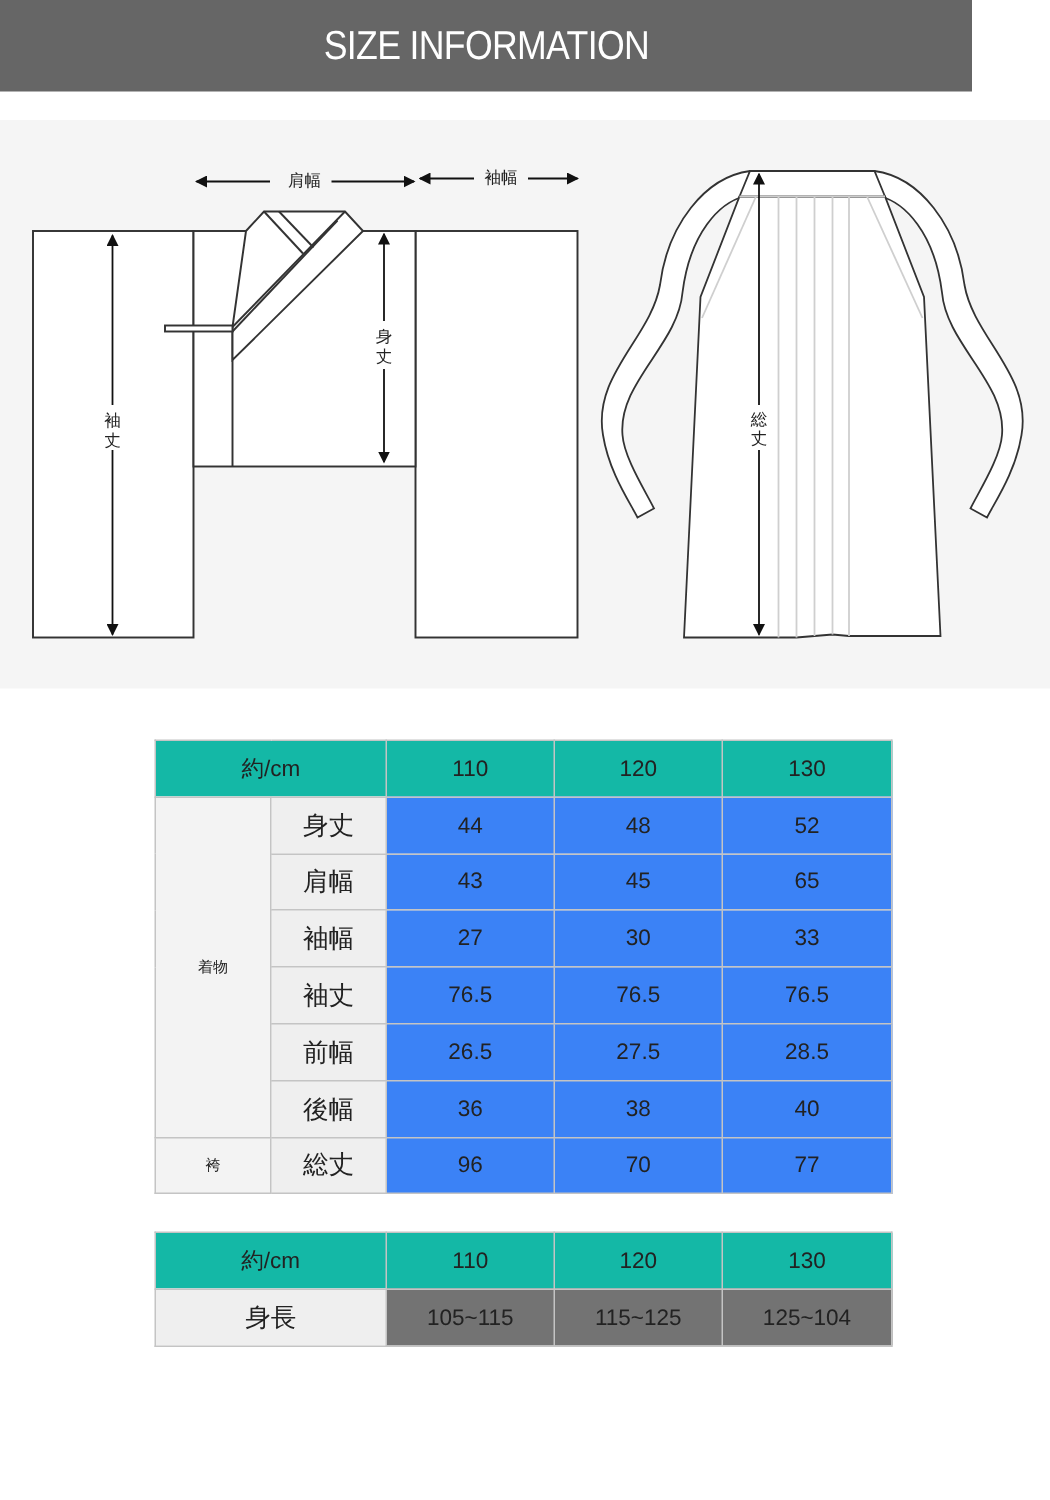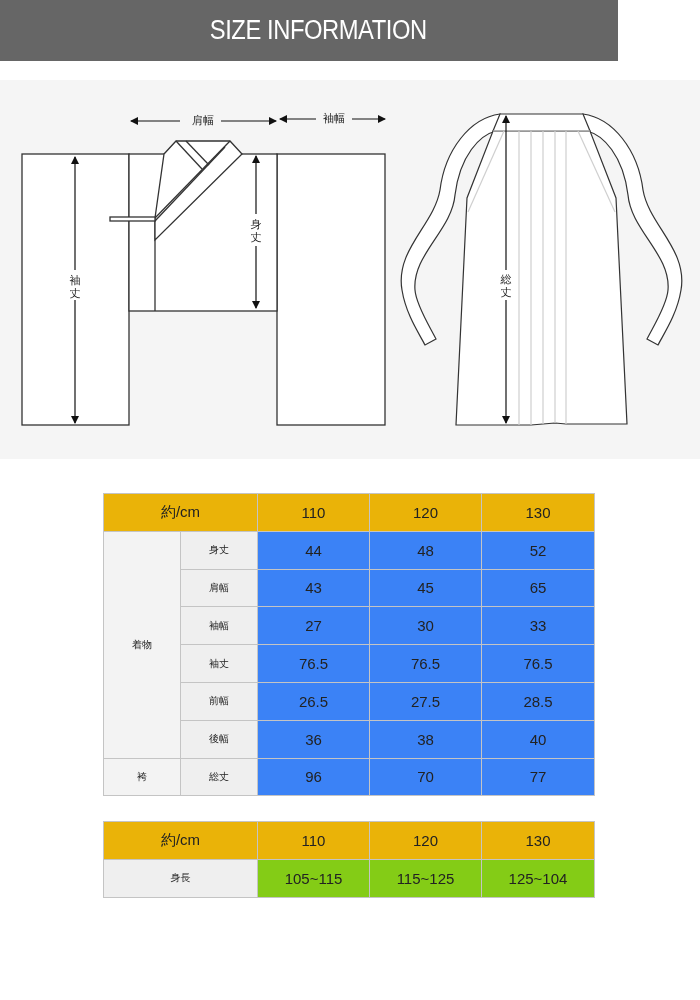--- a/index.html
+++ b/index.html
@@ -1,35 +1,35 @@
 <!DOCTYPE html>
 <html><head>
 <meta charset="utf-8">
 <style>
   html, body { margin:0; padding:0; }
   body { width:700px; height:1000px; background:#ffffff; position:relative; overflow:hidden;
          font-family:"DejaVu Sans", "Liberation Sans", sans-serif; color:#222; }
-  .header { position:absolute; left:0; top:0; width:599px; height:61px; background:#666666;
-            display:flex; align-items:center; justify-content:center;padding-left:19px; }
+  .header { position:absolute; left:0; top:0; width:648px; height:61px; background:#666666;
+            display:flex; align-items:center; justify-content:center; }
   .header-title { color:#ffffff; font-family:"Liberation Sans", sans-serif; font-size:27px;
                   letter-spacing:-0.5px; transform:scaleX(0.88); font-weight:normal; }
   .diagram { position:absolute; left:0; top:80px; width:700px; height:379px; background:#f5f5f5; }
   .diagram svg { position:absolute; left:0; top:0; }
   .dlabel { font-family:"DejaVu Serif", serif; font-size:11px; fill:#222; }
   table.size { position:absolute; border-collapse:collapse; left:103px; width:491px;
                font-family:"Liberation Sans", sans-serif; font-size:15px; table-layout:fixed; }
   table.size td { border:1.5px solid #c4c4c4; text-align:center; vertical-align:middle; padding:0; }
   .t1 { top:493px; }
   .t1 tr { height:37.8px; }
   .t2 { top:821px; }
   .t2 tr { height:37.8px; }
-  td.hdr { background:#eab308; }
-  td.lbl { background:#efefef; font-family:"DejaVu Sans", sans-serif; font-size:10px; }
+  td.hdr { background:#14b8a6; }
+  td.lbl { background:#efefef; font-family:"DejaVu Sans", sans-serif; font-size:17px; }
   td.grp { background:#f3f3f3; font-family:"DejaVu Sans", sans-serif; font-size:10px; }
-  td.hl { background:#84cc16; }
+  td.hl { background:#737373; }
   td.val { background:#3b82f6; }
   .thick-top td { border-top:2.5px solid #c4c4c4; }
 </style>
 </head>
 <body>
 
 <div class="header">
   <span class="header-title">SIZE INFORMATION</span>
 </div>
 

